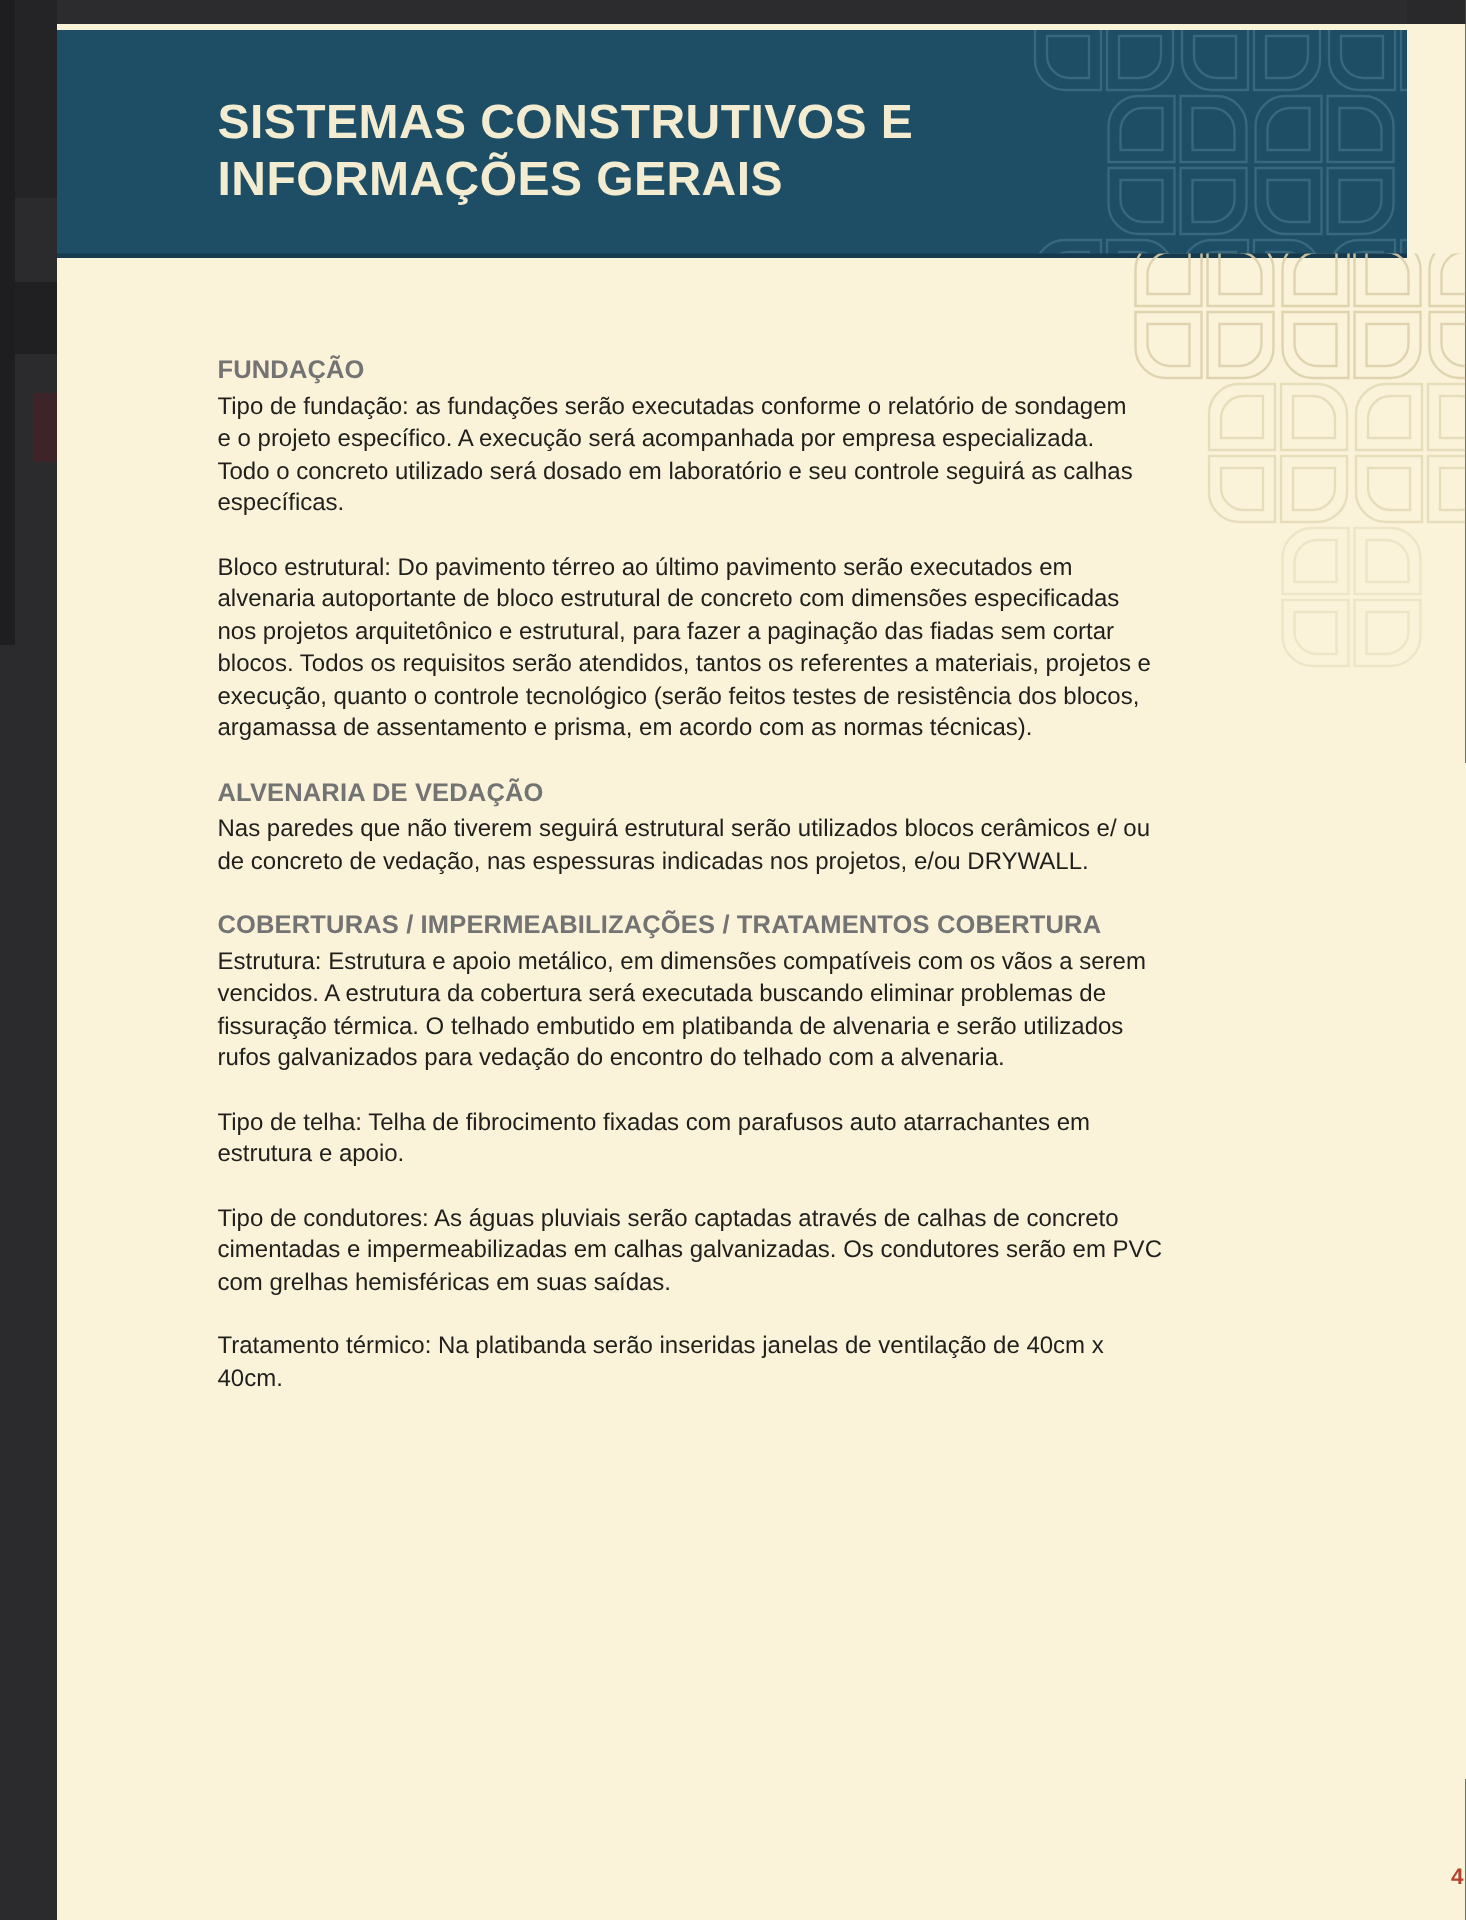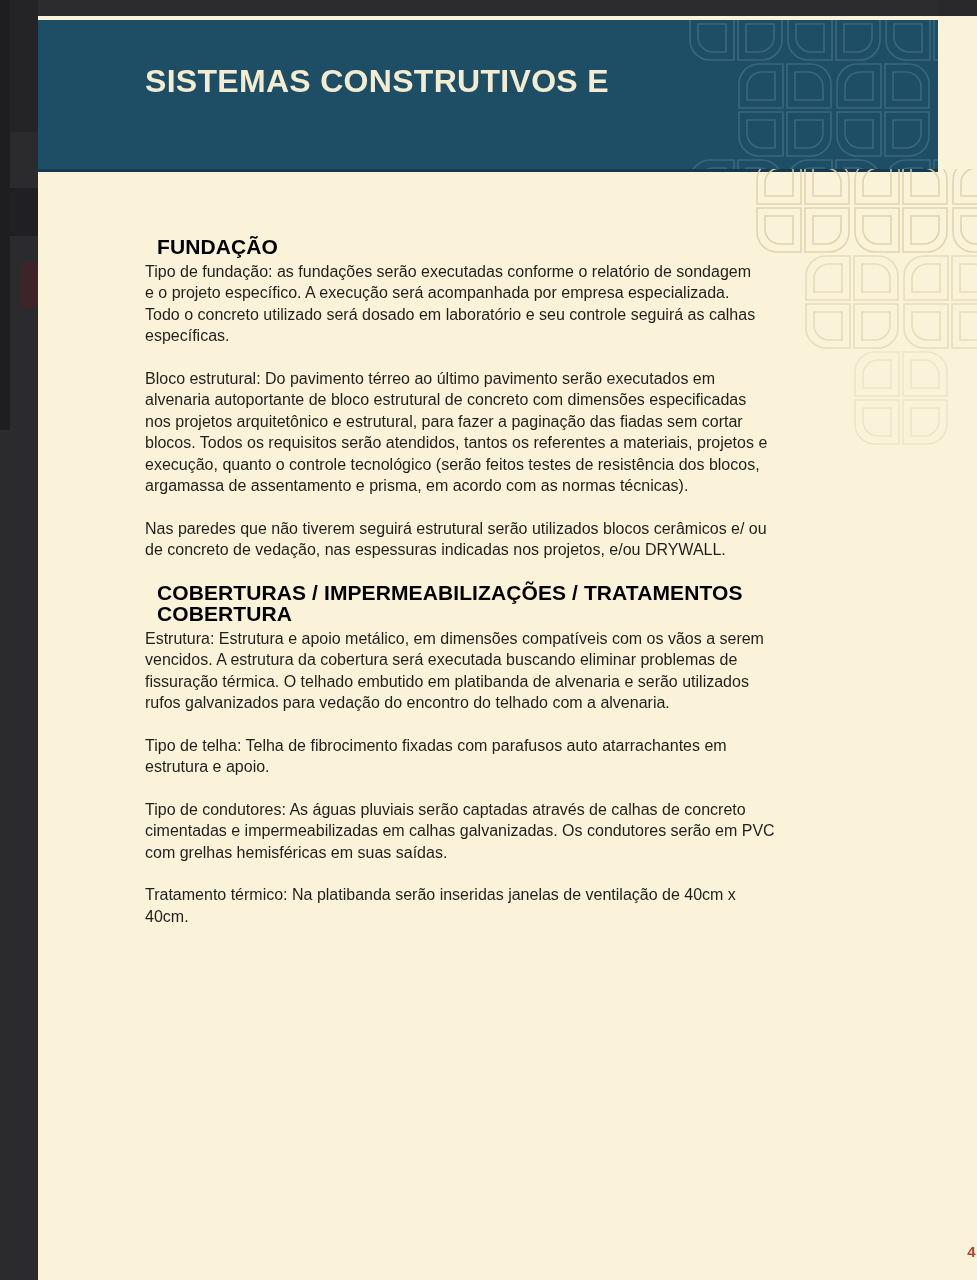--- a/index.html
+++ b/index.html
@@ -47,25 +47,25 @@
   .pattern-watermark { left: 150px; top: 595px; opacity: 0.5; }
 
   .content {
     position: absolute; left: 107px; top: 220px;
     width: 705px;
     color: #201f1b;
     font-size: 16px;
     line-height: 21.5px;
   }
   .sec-heading {
-    margin: 0 0 3px 12px;
-    font-size: 21px;
+    margin: 0 0 3px 0;
+    font-size: 17px;
     font-weight: 700;
     letter-spacing: 0.1px;
-    color: #000000;
+    color: #737373;
   }
   .sec-para {
     margin: 0 0 21px 0;
     white-space: pre-line;
   }
   .page-number {
     position: absolute; right: 19px; bottom: 36px;
     font-size: 15px; font-weight: 700;
     color: #b2432e;
     letter-spacing: 1px;
@@ -108,20 +108,21 @@
           <use href="#motif" transform="translate(248,-52)"></use>
           <use href="#motif" transform="translate(101,44)"></use>
           <use href="#motif" transform="translate(199,44)"></use>
           <use href="#motif" transform="translate(52,140)"></use>
           <use href="#motif" transform="translate(150,140)"></use>
           <use href="#motif" transform="translate(248,140)"></use>
         </g>
       </svg>
       <div class="page-title">
         <div>SISTEMAS CONSTRUTIVOS E</div>
+        <div>INFORMAÇÕES GERAIS</div>
       </div>
     </div>
 
     <svg class="pattern-svg pattern-body" width="300" height="290" viewBox="0 0 300 290">
       <g stroke="#ddd1ab" stroke-width="1.6" fill="none">
         <g opacity="0.9">
           <use href="#motif" transform="translate(52,-9)"></use>
           <use href="#motif" transform="translate(150,-9)"></use>
           <use href="#motif" transform="translate(248,-9)"></use>
         </g>
@@ -156,20 +157,21 @@
       <div class="sec">
         <p class="sec-para">Bloco estrutural: Do pavimento térreo ao último pavimento serão executados em
 alvenaria autoportante de bloco estrutural de concreto com dimensões especificadas
 nos projetos arquitetônico e estrutural, para fazer a paginação das fiadas sem cortar
 blocos. Todos os requisitos serão atendidos, tantos os referentes a materiais, projetos e
 execução, quanto o controle tecnológico (serão feitos testes de resistência dos blocos,
 argamassa de assentamento e prisma, em acordo com as normas técnicas).</p>
       </div>
 
       <div class="sec">
+        <h3 class="sec-heading">ALVENARIA DE VEDAÇÃO</h3>
         <p class="sec-para">Nas paredes que não tiverem seguirá estrutural serão utilizados blocos cerâmicos e/ ou
 de concreto de vedação, nas espessuras indicadas nos projetos, e/ou DRYWALL.</p>
       </div>
 
       <div class="sec">
         <h3 class="sec-heading">COBERTURAS / IMPERMEABILIZAÇÕES / TRATAMENTOS COBERTURA</h3>
         <p class="sec-para">Estrutura: Estrutura e apoio metálico, em dimensões compatíveis com os vãos a serem
 vencidos. A estrutura da cobertura será executada buscando eliminar problemas de
 fissuração térmica. O telhado embutido em platibanda de alvenaria e serão utilizados
 rufos galvanizados para vedação do encontro do telhado com a alvenaria.</p>

